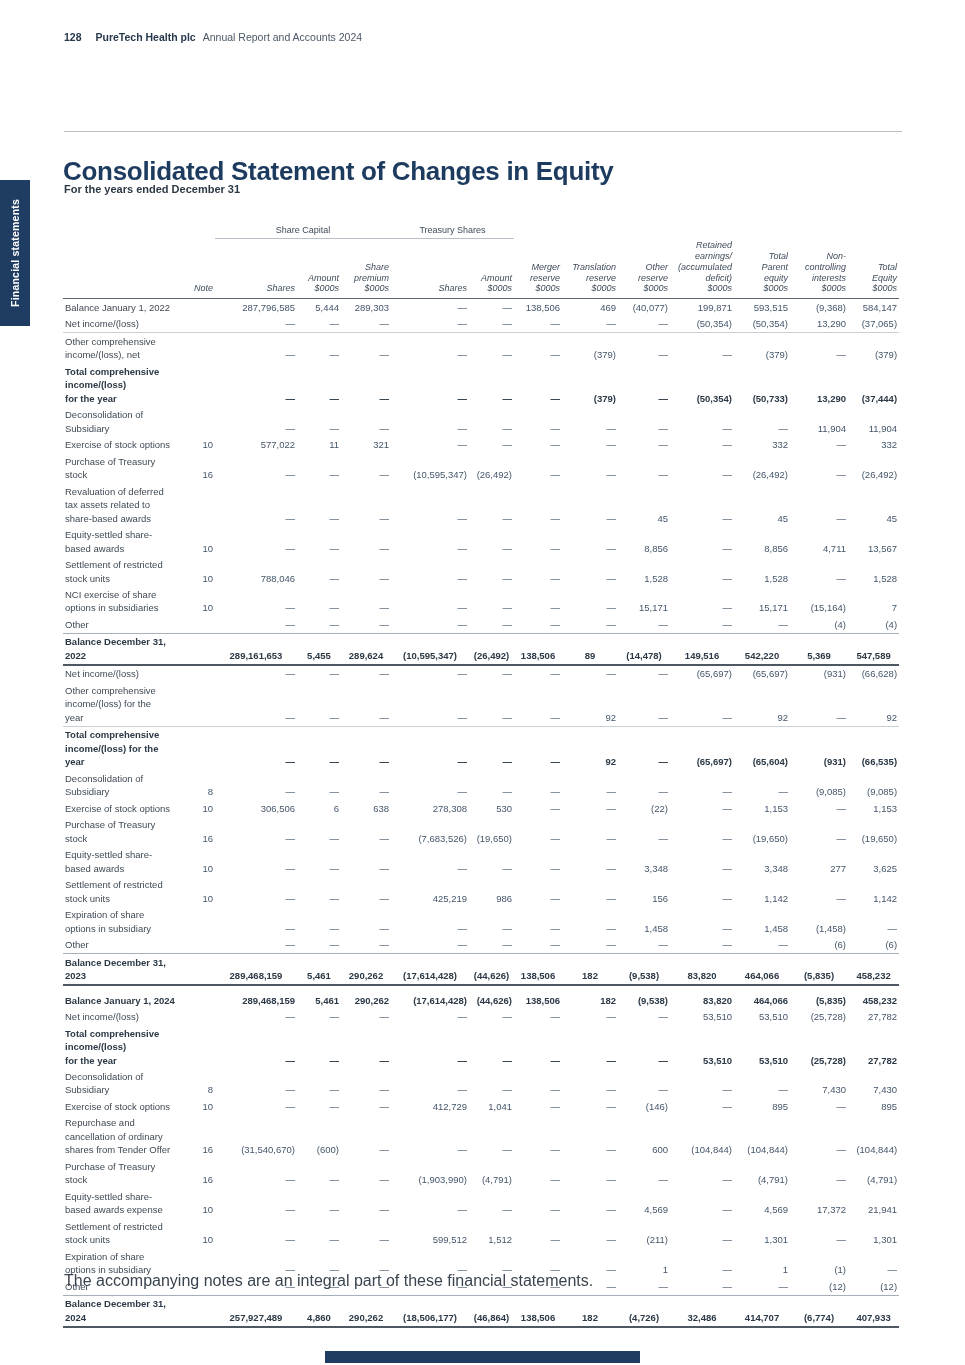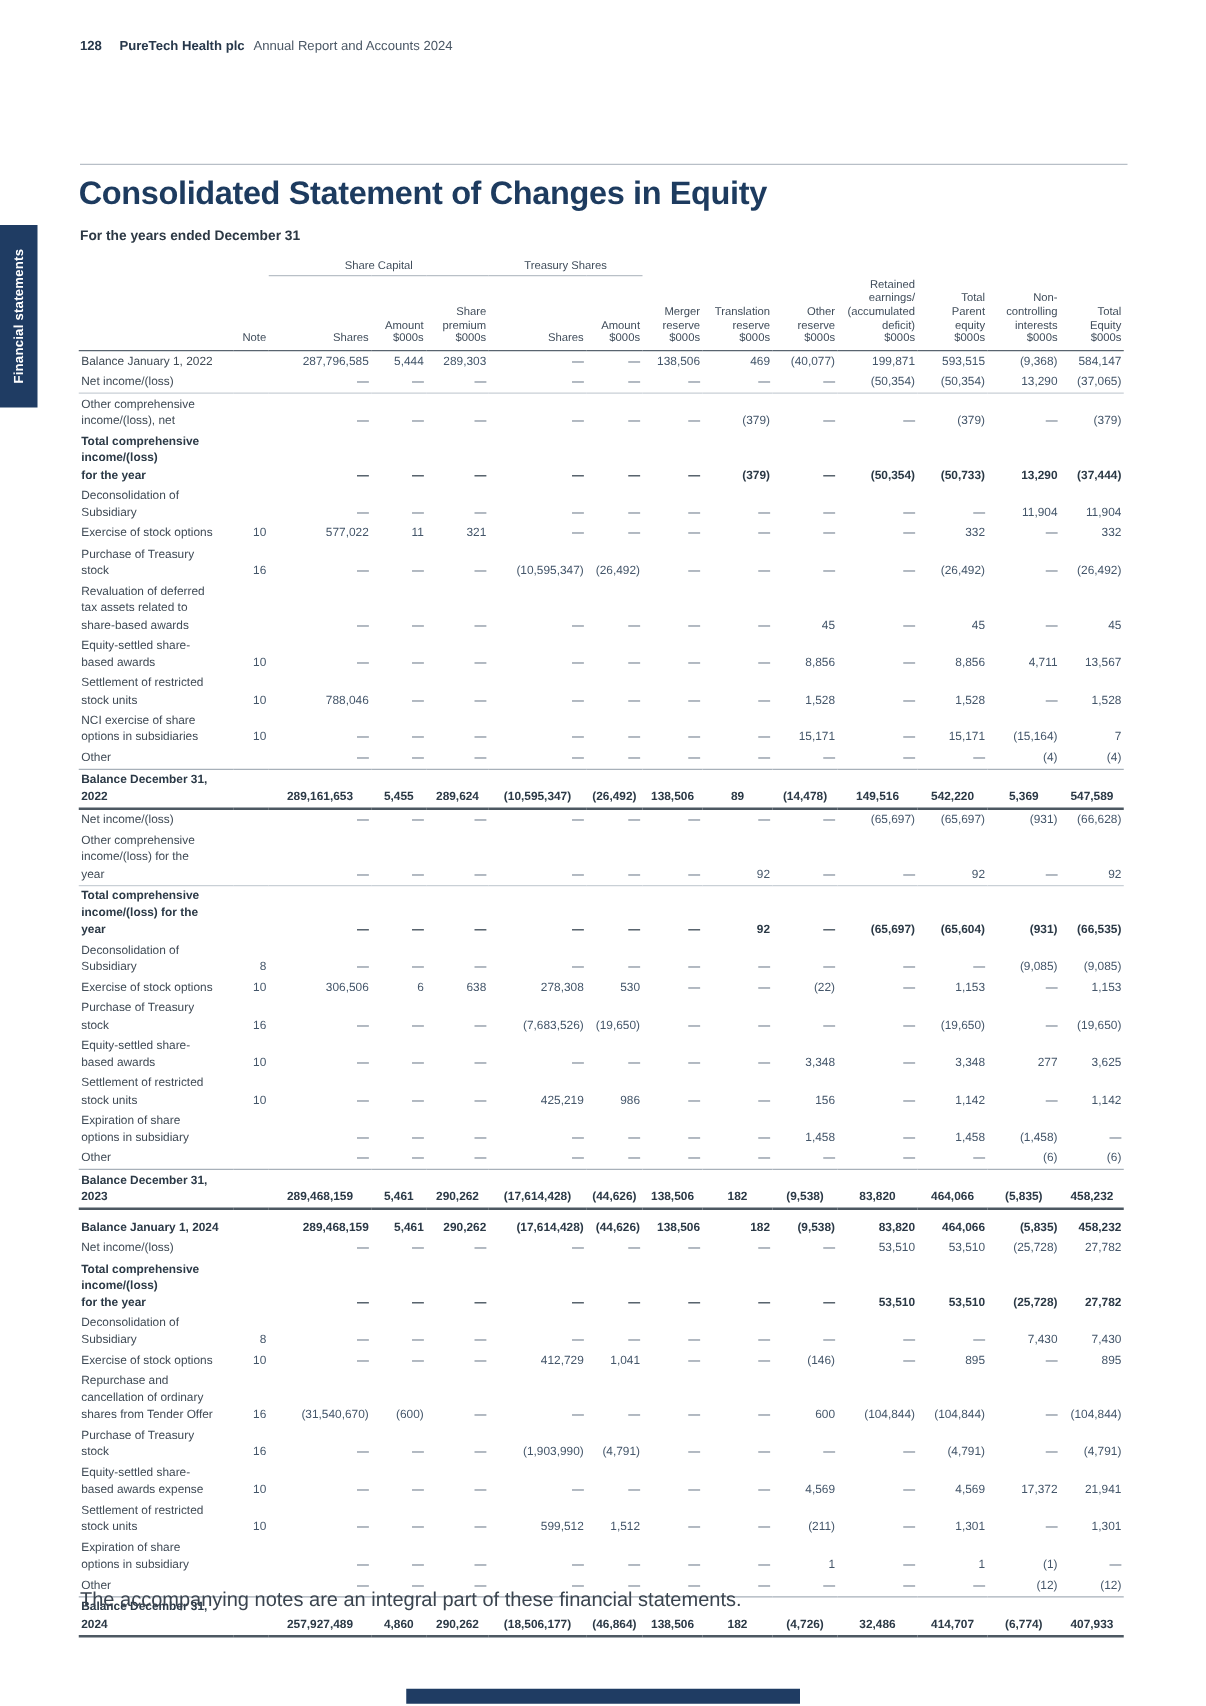--- a/index.html
+++ b/index.html
@@ -16,32 +16,32 @@
   
   .sidetab {
     position:absolute; left:0; top:180px; width:30px; height:146px; background:#1f3c63;
     display:flex; align-items:center; justify-content:center;
   }
   .sidetab span {
     writing-mode:vertical-rl; transform:rotate(180deg);
     color:#ffffff; font-weight:bold; font-size:10.5px; letter-spacing:0.2px; white-space:nowrap;
   }
   .rule { position:absolute; left:64px; top:131px; width:838px; height:0; border-top:1px solid #b8bfc7; }
-  .title { position:absolute; left:63px; top:139px; font-size:26px; font-weight:bold; color:#1d3b5f; letter-spacing:-0.3px; }
+  .title { position:absolute; left:63px; top:156px; font-size:26px; font-weight:bold; color:#1d3b5f; letter-spacing:-0.3px; }
   .subtitle { position:absolute; left:64px; top:183px; font-size:11px; font-weight:bold; color:#2c3844;text-align:right; }
   
   table.equity {
-    position:absolute; left:63px; top:205px; width:836px;
+    position:absolute; left:63px; top:223px; width:836px;
     border-collapse:collapse; table-layout:fixed;
     font-size:9.5px; line-height:1.42; color:#44566a;
   }
   table.equity th, table.equity td { vertical-align:bottom; padding:1.5px 2px; }
   table.equity th { font-weight:normal; text-align:right; white-space:pre-line; font-size:9px; line-height:1.2; color:#3f4c5a; }
   table.equity th.g { text-align:center; border-bottom:1px solid #b9c0c7; padding-bottom:3px; font-size:9px; color:#3f4c5a; }
-  table.equity tr.hdr th { border-bottom:1px solid #59646f; padding-bottom:4px; }
+  table.equity tr.hdr th { border-bottom:1px solid #59646f; padding-bottom:4px;font-style:italic; }
   table.equity td { text-align:right; white-space:nowrap; }
   table.equity td.lbl { text-align:left; white-space:pre-line; color:#3f4a55; }
   table.equity td.note { color:#44566a; }
   tr.bb td { border-bottom:1px solid #c9d0d6; }
   tr.bal td { border-top:1px solid #a7b0b9; border-bottom:2px solid #4d5862;text-align:center; }
   tr.bold td { font-weight:bold; color:#2b3946; }
   tr.bold td.lbl { color:#2b3946; }
   tr.sp td { height:7px; padding:0; }
   .footnote { position:absolute; left:64px; top:1272px; font-size:16px; color:#3a444f; }
   .bottombar { position:absolute; left:325px; top:1351px; width:315px; height:12px; background:#1f3c63; }

